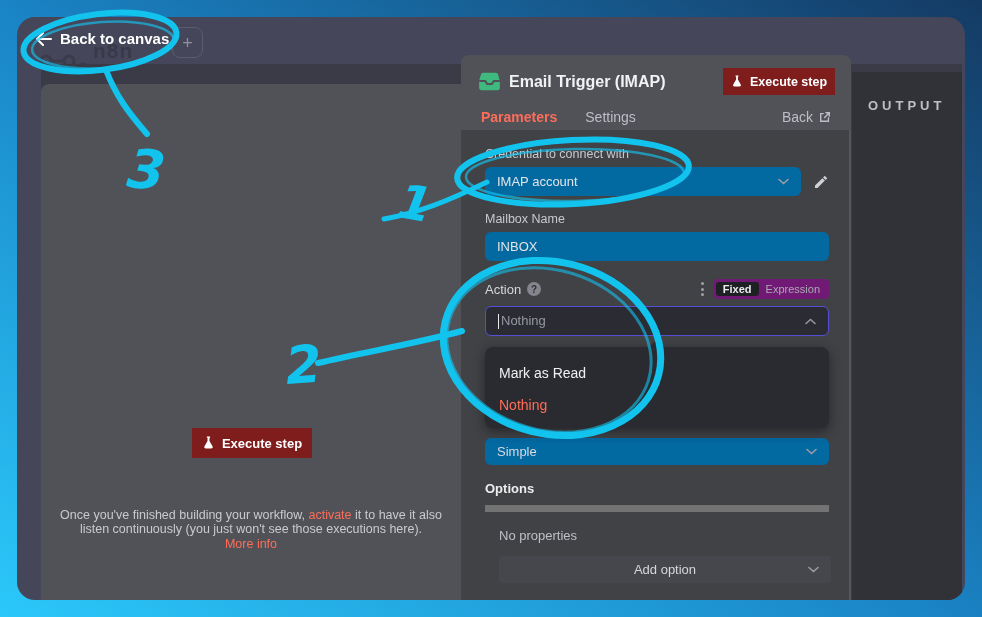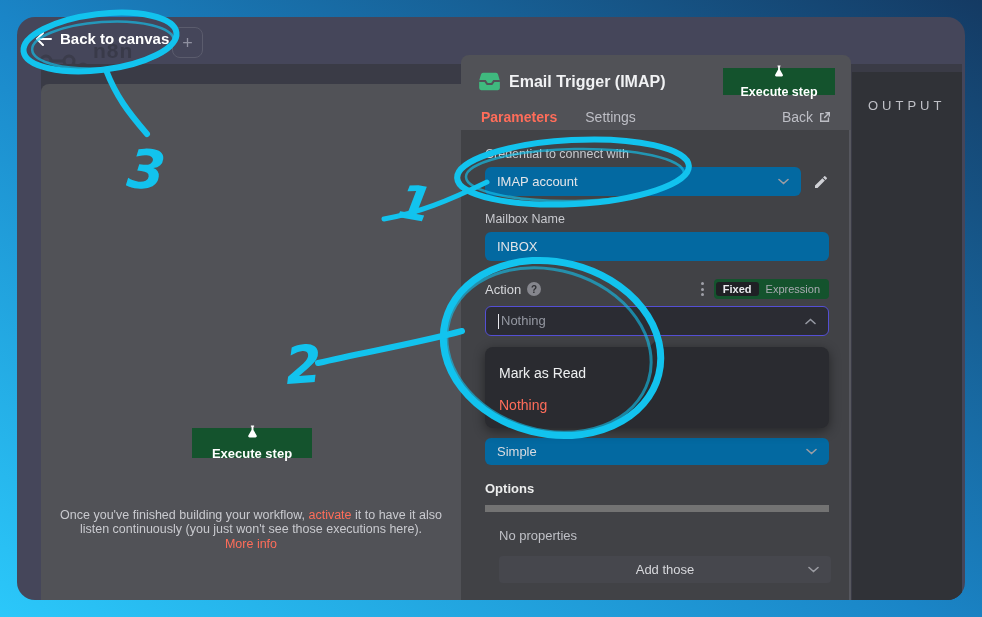--- a/index.html
+++ b/index.html
@@ -28,24 +28,23 @@
   
   .overlay { position: absolute; left: 24px; top: 47px; width: 921px; height: 536px; background: #3a3b46; }
 
   
   .left-panel {
     position: absolute; left: 24px; top: 67px; width: 420px; height: 516px;
     background: #515257; border-radius: 8px 0 0 0; z-index: 1;
   }
   .exec-btn {
     display: inline-flex; align-items: center; justify-content: center; gap: 7px;
-    background: #14532d; color: #ffffff; border: none; border-radius: 0;
+    background: #7f1d1d; color: #ffffff; border: none; border-radius: 0;
     font-size: 13px; font-weight: bold; cursor: pointer;
     font-family: "Liberation Sans", sans-serif;
-    flex-direction: column;
   }
   .left-exec { position: absolute; left: 151px; top: 344px; width: 120px; height: 30px; }
   .hint {
     position: absolute; left: 18px; top: 424px; width: 384px;
     color: #c9cacf; font-size: 12.5px; line-height: 14px; text-align: center;
   }
   .hint .accent { color: #ff6d5a; }
   .more-info { display: block; color: #ff6d5a; margin-top: 1px; cursor: pointer; }
 
   
@@ -78,21 +77,21 @@
 
   .action-row { display: flex; align-items: center; margin-bottom: 7px; }
   .action-left { display: flex; align-items: center; gap: 6px; color: #d6d7db; font-size: 13px; flex: 1; }
   .help-dot {
     width: 14px; height: 14px; border-radius: 50%; background: #85868d; color: #2e2f33;
     font-size: 10px; font-weight: bold; display: flex; align-items: center; justify-content: center;
   }
   .kebab { display: flex; flex-direction: column; gap: 2.5px; padding: 0 10px; cursor: pointer; }
   .kebab i { width: 3px; height: 3px; border-radius: 50%; background: #9fa0a8; }
   .mode-toggle {
-    display: flex; align-items: center; background: #14532d; border-radius: 4px; padding: 2px; height: 20px;
+    display: flex; align-items: center; background: #701a75; border-radius: 4px; padding: 2px; height: 20px;
   }
   .mode { font-size: 11px; padding: 1px 7px; color: #aaabb2; cursor: pointer; border-radius: 3px; }
   .mode.active { background: #1f2024; color: #eaebee; font-weight: bold; }
 
   .focus-select {
     background: #2b2c33; border: 1.5px solid #544fd4; color: #9598a2; height: 30px;
   }
   .caret-bar { display: inline-block; width: 1px; height: 15px; background: #e9e9ee; margin-right: 2px; vertical-align: middle; }
 
   .menu {
@@ -117,21 +116,21 @@
     display: flex; align-items: center; justify-content: center;
     font-family: "Liberation Sans", sans-serif;
   }
   .add-option .chev { position: absolute; right: 12px; top: 10px; }
 
   
   .output-panel {
     position: absolute; left: 835px; top: 55px; width: 110px; height: 528px;
     background: #303237; z-index: 1;
   }
-  .output-title { margin: 26px 0 0 16px; color: #bfc0c6; font-size: 13px; font-weight: normal; letter-spacing: 4px; }
+  .output-title { margin: 26px 0 0 16px; color: #bfc0c6; font-size: 13px; font-weight: bold; letter-spacing: 4px; }
 
   
   .anno { position: absolute; left: 0; top: 0; width: 982px; height: 617px; z-index: 50; pointer-events: none; }
   .anno path, .anno ellipse { fill: none; stroke: #12c3ee; stroke-linecap: round; }
   .anno text { fill: #12c3ee; font-family: "DejaVu Sans", sans-serif; font-style: italic; font-weight: bold; }
 
   .icon { display: inline-flex; align-items: center; justify-content: center; }
 </style>
 </head>
 <body>
@@ -273,21 +272,21 @@
           <span class="icon">
             <svg width="11" height="7" viewBox="0 0 11 7">
                 <path d="M1 1.5 5.5 5.5 10 1.5" stroke="#9b9ca3" stroke-width="1.6" fill="none" stroke-linecap="round"></path>
               </svg>
           </span>
         </div>
 
         <div class="opt-head">Options</div>
         <div class="no-props">No properties</div>
         <button class="add-option">
-          <span>Add those</span>
+          <span>Add option</span>
           <span class="chev icon">
             <svg width="11" height="7" viewBox="0 0 11 7">
                 <path d="M1 1.5 5.5 5.5 10 1.5" stroke="#9b9ca3" stroke-width="1.6" fill="none" stroke-linecap="round"></path>
               </svg>
           </span>
         </button>
       </div>
     </div>
 
     <div class="output-panel">

